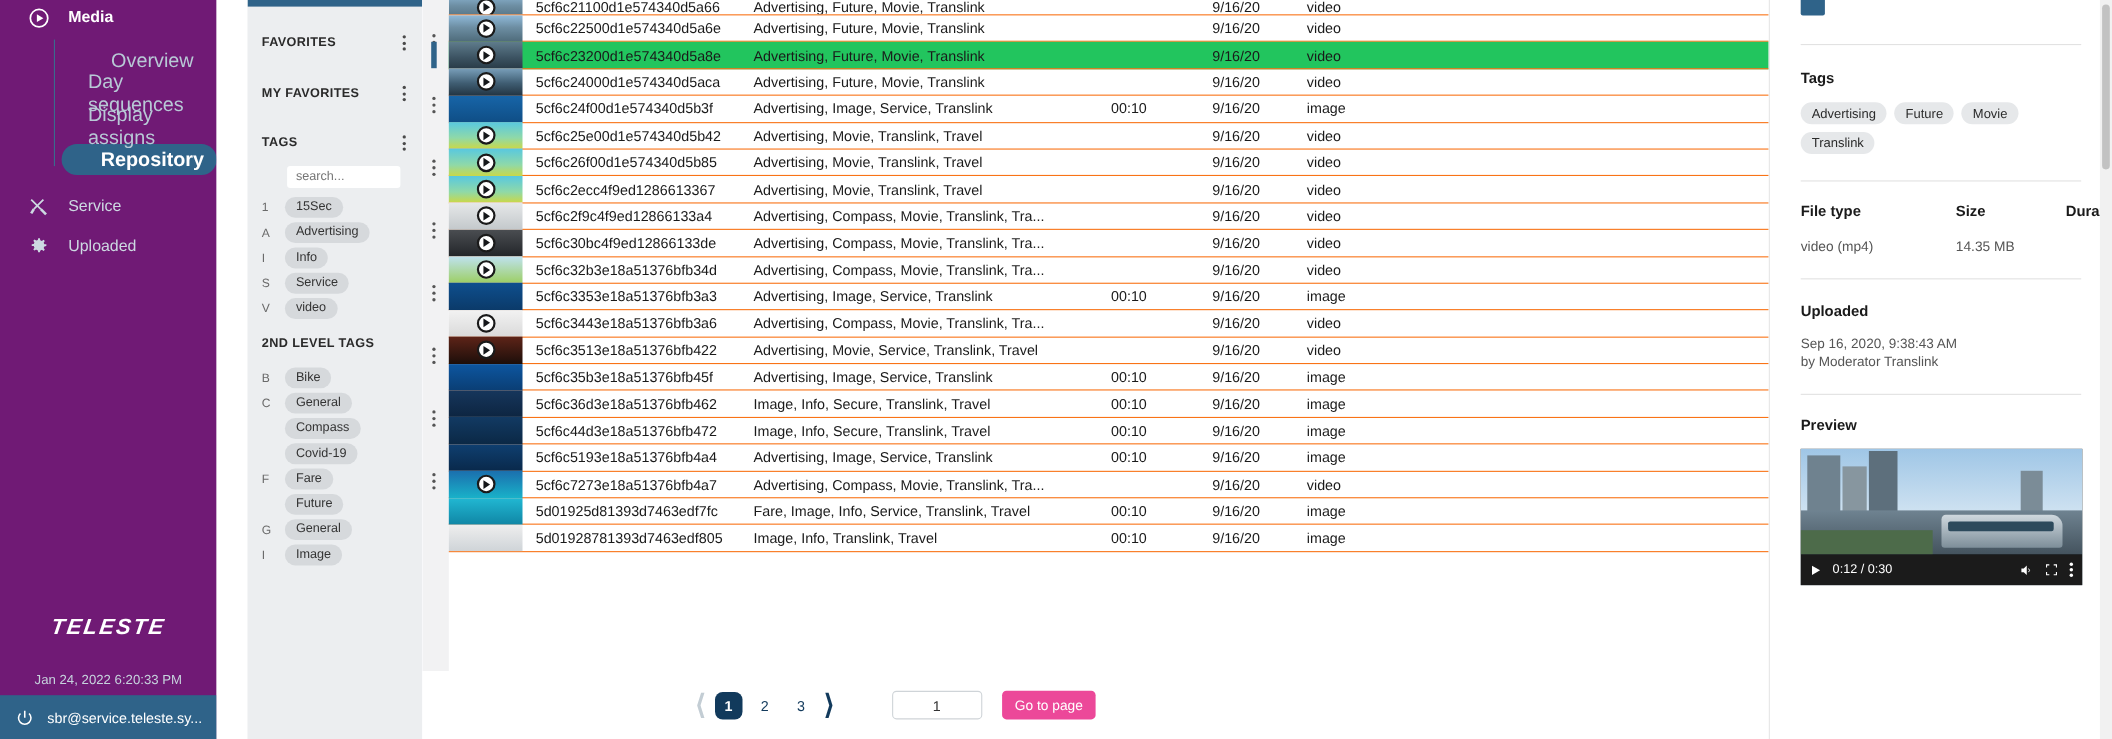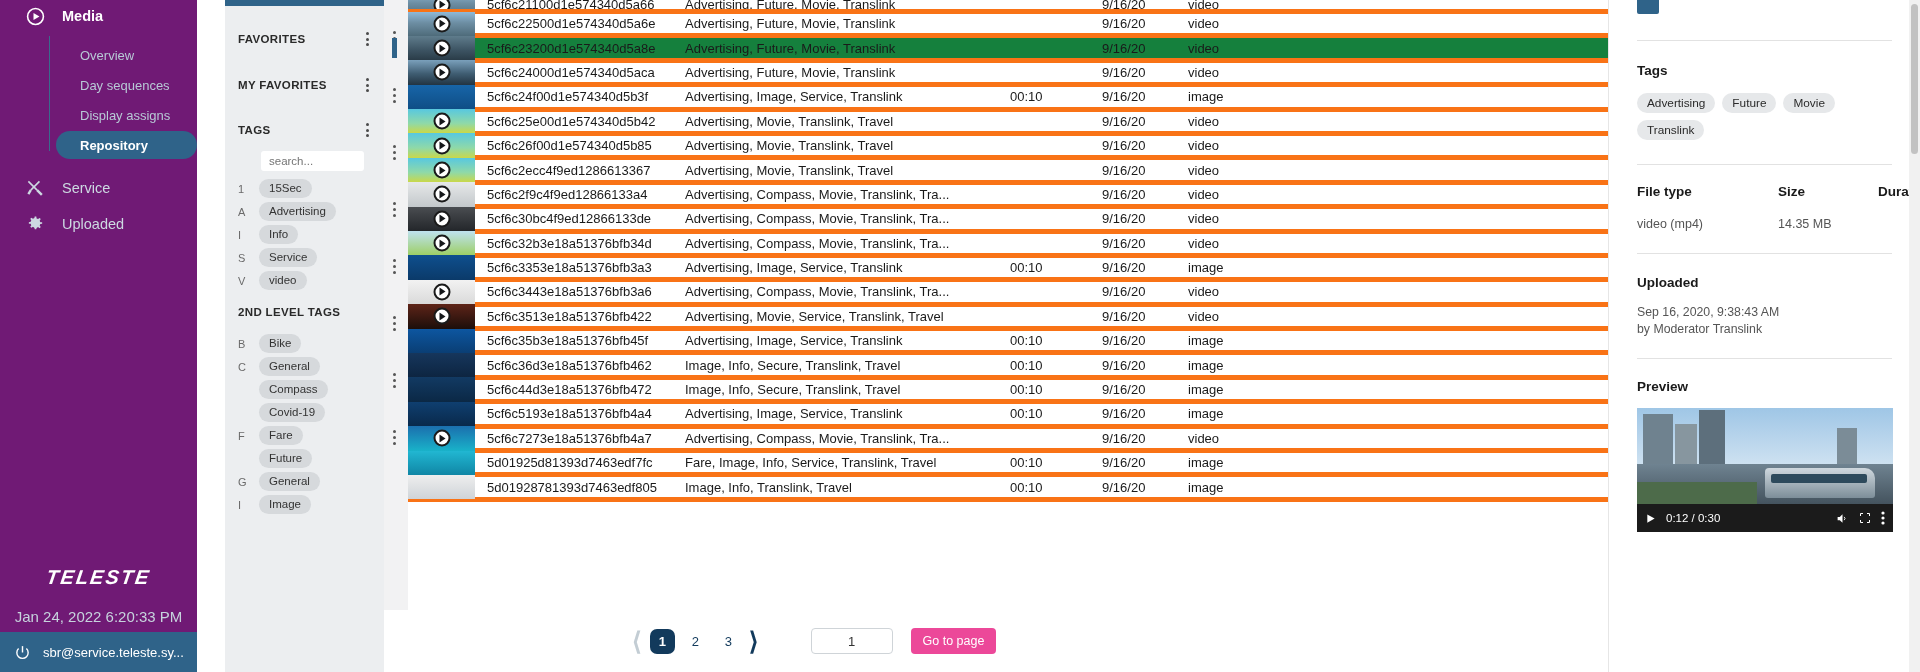--- a/index.html
+++ b/index.html
@@ -36,22 +36,23 @@
     padding-top: 7px;
   }
   .nav-sub-wrap:before {
     content: "";
     position: absolute;
     left: 49px; top: 4px; bottom: 8px;
     width: 1px; background: #3a6b8d;
   }
   .nav-sub {
     height: 28px; display: flex; align-items: center;
-    padding-left: 80px; font-size: 13px; color: #b8c9d6;
+    padding-left: 80px; font-size: 18px; color: #b8c9d6;
     margin: 2px 0;
+    justify-content: center;
   }
   .nav-sub.active {
     background: #2f6389;
     color: #ffffff; font-weight: bold;
     border-radius: 14px;
     margin-left: 56px;
     padding-left: 24px;
     width: 141px;
   }
   .nav-item {
@@ -75,21 +76,21 @@
   .brand-area {
     position: absolute; left: 0; right: 0; bottom: 47px;
     text-align: center;
   }
   .brand-logo {
     font-size: 20px; font-weight: bold; font-style: italic;
     letter-spacing: 2px; color: #ffffff;
     font-family: "Liberation Sans", sans-serif;
     transform: skewX(-8deg);
   }
-  .brand-time { font-size: 15px; color: #c6d3dd; margin-top: 19px; }
+  .brand-time { font-size: 12px; color: #c6d3dd; margin-top: 29px; }
   .user-bar {
     position: absolute; left: 0; right: 0; bottom: 0; height: 40px;
     background: #2f6389; display: flex; align-items: center;
     padding-left: 14px; font-size: 13px; color: #ffffff;
   }
   .user-bar .pwr { margin-right: 12px; display:flex; }
 
   
   .tagpanel-outer {
     width: 187px; flex: 0 0 187px; height: 672px;
@@ -143,25 +144,25 @@
   }
   .gutter-kebab {
     position: absolute; left: 9px;
     display:flex; flex-direction:column; gap:3px;
   }
   .gutter-kebab i { width:3px;height:3px;border-radius:50%;background:#555; display:block;}
   .rows { flex: 1 1 auto; }
   .row {
     display: flex; align-items: center;
     height: 24.4px;
-    border-bottom: 5px solid #f97316;
+    border-bottom: 1px solid #f97316;
     position: relative;
     font-size: 13px; color: #1a1a1a;
   }
-  .row.selected { background: #15803d; }
+  .row.selected { background: #22c55e; }
   .row .sel-marker {
     position: absolute; left: -16px; top: 0px;
     width: 5px; height: 100%; background: #2f6389;
   }
   .thumb {
     width: 67px; flex: 0 0 67px; height: 24.4px;
     position: relative; overflow: hidden;
     background: #cfd6dc;
   }
   .thumb .play {

